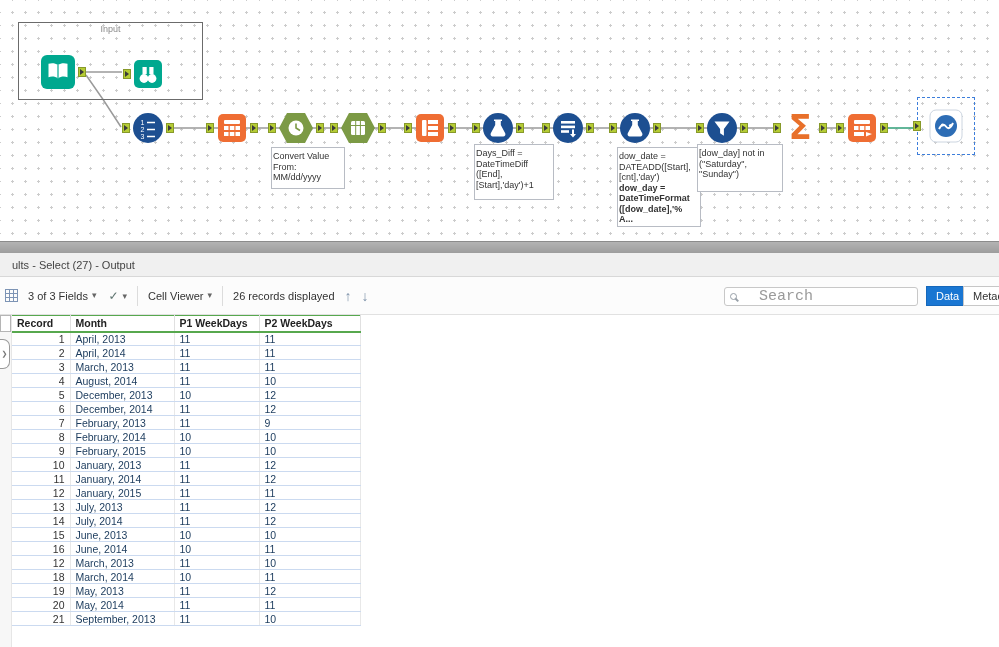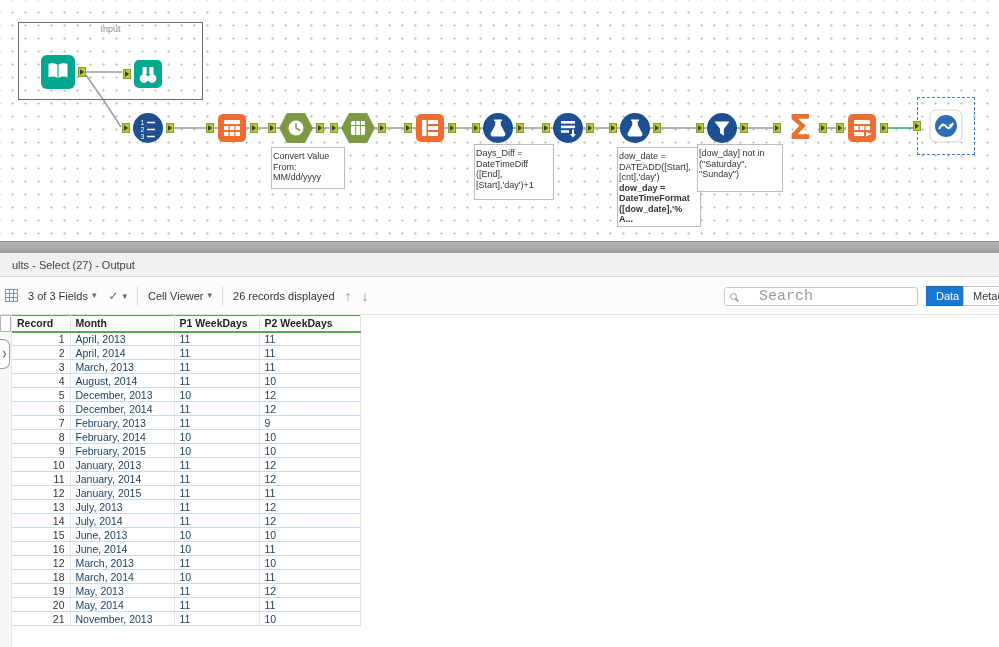--- a/index.html
+++ b/index.html
@@ -453,20 +453,20 @@
             <td class="c3">12</td>
           </tr>
           <tr>
             <td class="c0">20</td>
             <td class="c1">May, 2014</td>
             <td class="c2">11</td>
             <td class="c3">11</td>
           </tr>
           <tr>
             <td class="c0">21</td>
-            <td class="c1">November, 2013</td>
+            <td class="c1">September, 2013</td>
             <td class="c2">11</td>
             <td class="c3">10</td>
           </tr>
         </tbody>
     </table>
   </div>
 </div>
 
 </body></html>

